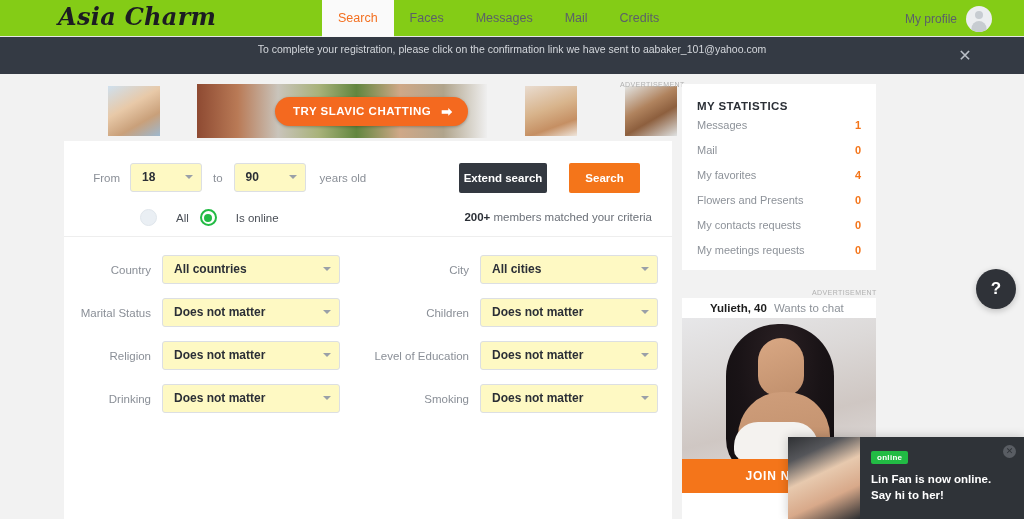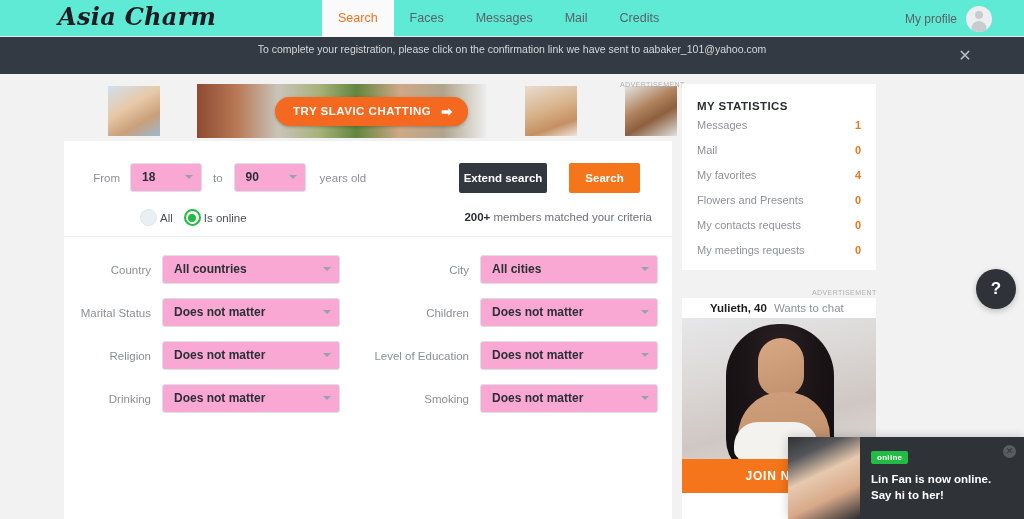--- a/index.html
+++ b/index.html
@@ -9,21 +9,21 @@
     background: #f2f2f2;
     font-family: "Liberation Sans", sans-serif;
     color: #444;
   }
   .page { position: relative; width: 1024px; height: 519px; }
 
   
   .header {
     position: absolute; top: 0; left: 0;
     width: 1024px; height: 37px;
-    background: #5eead4;
+    background: #84cc16;
     border-bottom: 1px solid #e6e6e6;
     display: flex; align-items: center;
   }
   .logo {
     position: absolute; left: 58px; top: 2px;
     font-family: "DejaVu Serif", serif;
     font-style: italic;
     font-size: 24px;
     font-weight: 700;
     color: #1c1c22;
@@ -133,21 +133,21 @@
   .row-age {
     position: absolute; left: 0; top: 22px;
     display: flex; align-items: center;
   }
   .lbl-from { width: 66px; text-align: right; font-size: 11.5px; color: #8a8f97; padding-right: 10px; }
   .lbl-to { font-size: 11.5px; color: #8a8f97; padding: 0 11px; }
   .lbl-years { font-size: 11.5px; color: #8a8f97; padding-left: 14px; }
   .sel {
     position: relative;
     height: 29px; border: 1px solid #dcdfe3; border-radius: 3px;
-    background: #f9a8d4;
+    background: #fef9c3;
     font-size: 12px; color: #2b2f36; font-weight: 700;
     padding: 0 24px 0 11px;
     line-height: 27px;
     cursor: pointer;
   }
   .sel .caret {
     position: absolute; right: 8px; top: 11px;
     width: 0; height: 0;
     border-left: 4px solid transparent;
     border-right: 4px solid transparent;
@@ -164,21 +164,21 @@
   }
   .btn-search {
     position: absolute; right: 32px; top: 22px;
     width: 71px; height: 30px;
     background: #f4751a; color: #fff;
     font-size: 11.5px; font-weight: 700;
     border: none; border-radius: 2px;
     cursor: pointer;
   }
   .row-radio { position: absolute; left: 76px; top: 68px; display: flex; align-items: center; gap: 11px; }
-  .radio { display: flex; align-items: center; gap: 3px; cursor: pointer; }
+  .radio { display: flex; align-items: center; gap: 19px; cursor: pointer; }
   .radio .dot {
     width: 17px; height: 17px; border-radius: 50%;
     background: #eaeff4; border: 1px solid #e0e6ec;
   }
   .radio.sel-on .dot {
     background: #fff; border: 2px solid #22bb44;
     position: relative;
   }
   .radio.sel-on .dot::after {
     content: ""; position: absolute; left: 2.5px; top: 2.5px;

